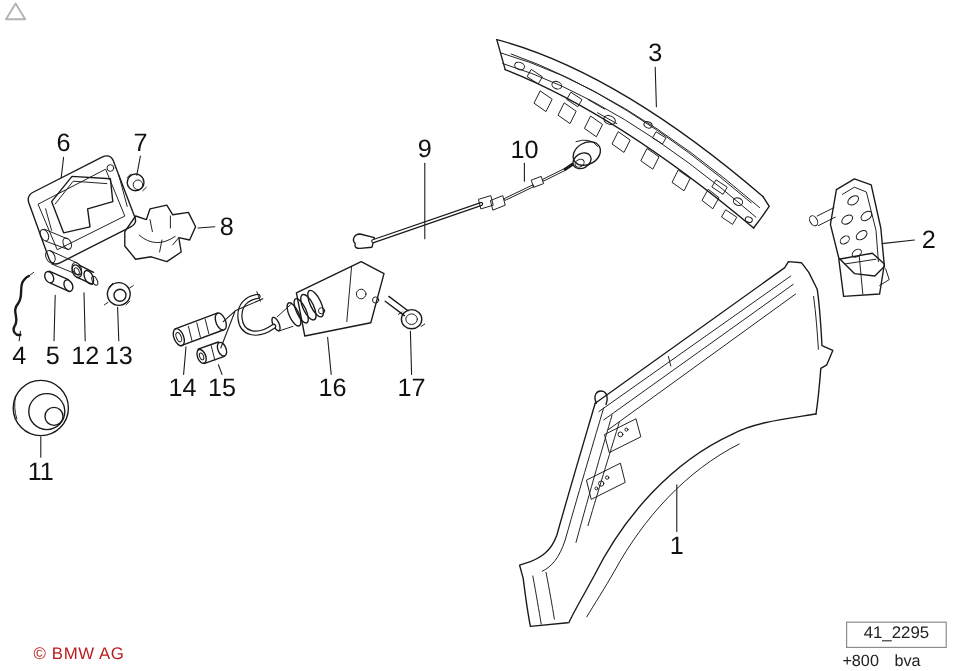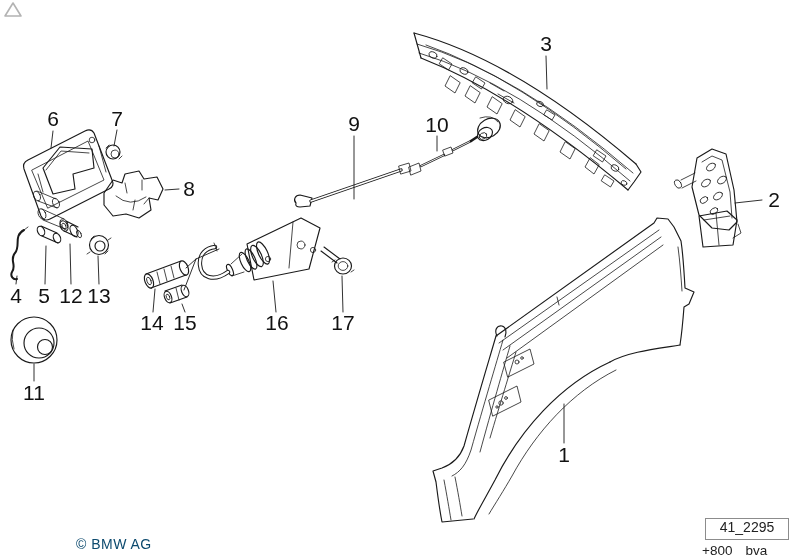--- a/index.html
+++ b/index.html
@@ -9,22 +9,22 @@
   .ln{fill:none;stroke:#1a1a1a;stroke-width:1.15;stroke-linecap:round;stroke-linejoin:round;}
   .thin{stroke-width:0.8;}
   .ldr{fill:none;stroke:#1a1a1a;stroke-width:0.9;stroke-linecap:round;}
   .tube-o{fill:none;stroke:#1a1a1a;stroke-width:4.4;stroke-linecap:round;}
   .tube-i{fill:none;stroke:#ffffff;stroke-width:2.4;stroke-linecap:round;}
   .rod-o{fill:none;stroke:#1a1a1a;stroke-width:3.4;stroke-linecap:round;}
   .rod-i{fill:none;stroke:#ffffff;stroke-width:1.5;stroke-linecap:round;}
   .cab-o{fill:none;stroke:#1a1a1a;stroke-width:2.4;stroke-linecap:round;}
   .cab-i{fill:none;stroke:#ffffff;stroke-width:0.9;stroke-linecap:round;}
   .lbl{font:21px "Liberation Sans",sans-serif;fill:#111;text-anchor:middle;cursor:pointer;}
-  .copyright{position:absolute;left:28px;top:536px;font-size:14px;color:#0c4a6e;
-             letter-spacing:.5px;white-space:nowrap;margin-left:48px;}
+  .copyright{position:absolute;left:28px;top:536px;font-size:14px;color:#b91c1c;
+             letter-spacing:.5px;white-space:nowrap;}
   .code-box{position:absolute;left:705px;top:518px;width:84px;height:22px;
             border:1px solid #8c8c8c;display:flex;align-items:flex-start;justify-content:center;
             font-size:14px;color:#222;background:#fff;box-sizing:border-box;}
   .rev-row{position:absolute;left:702px;top:543px;display:flex;gap:13px;
            font-size:13.5px;color:#222;align-items:center;}
   .tri{position:absolute;left:764px;top:541px;}
 </style>
 </head>
 <body>
 

